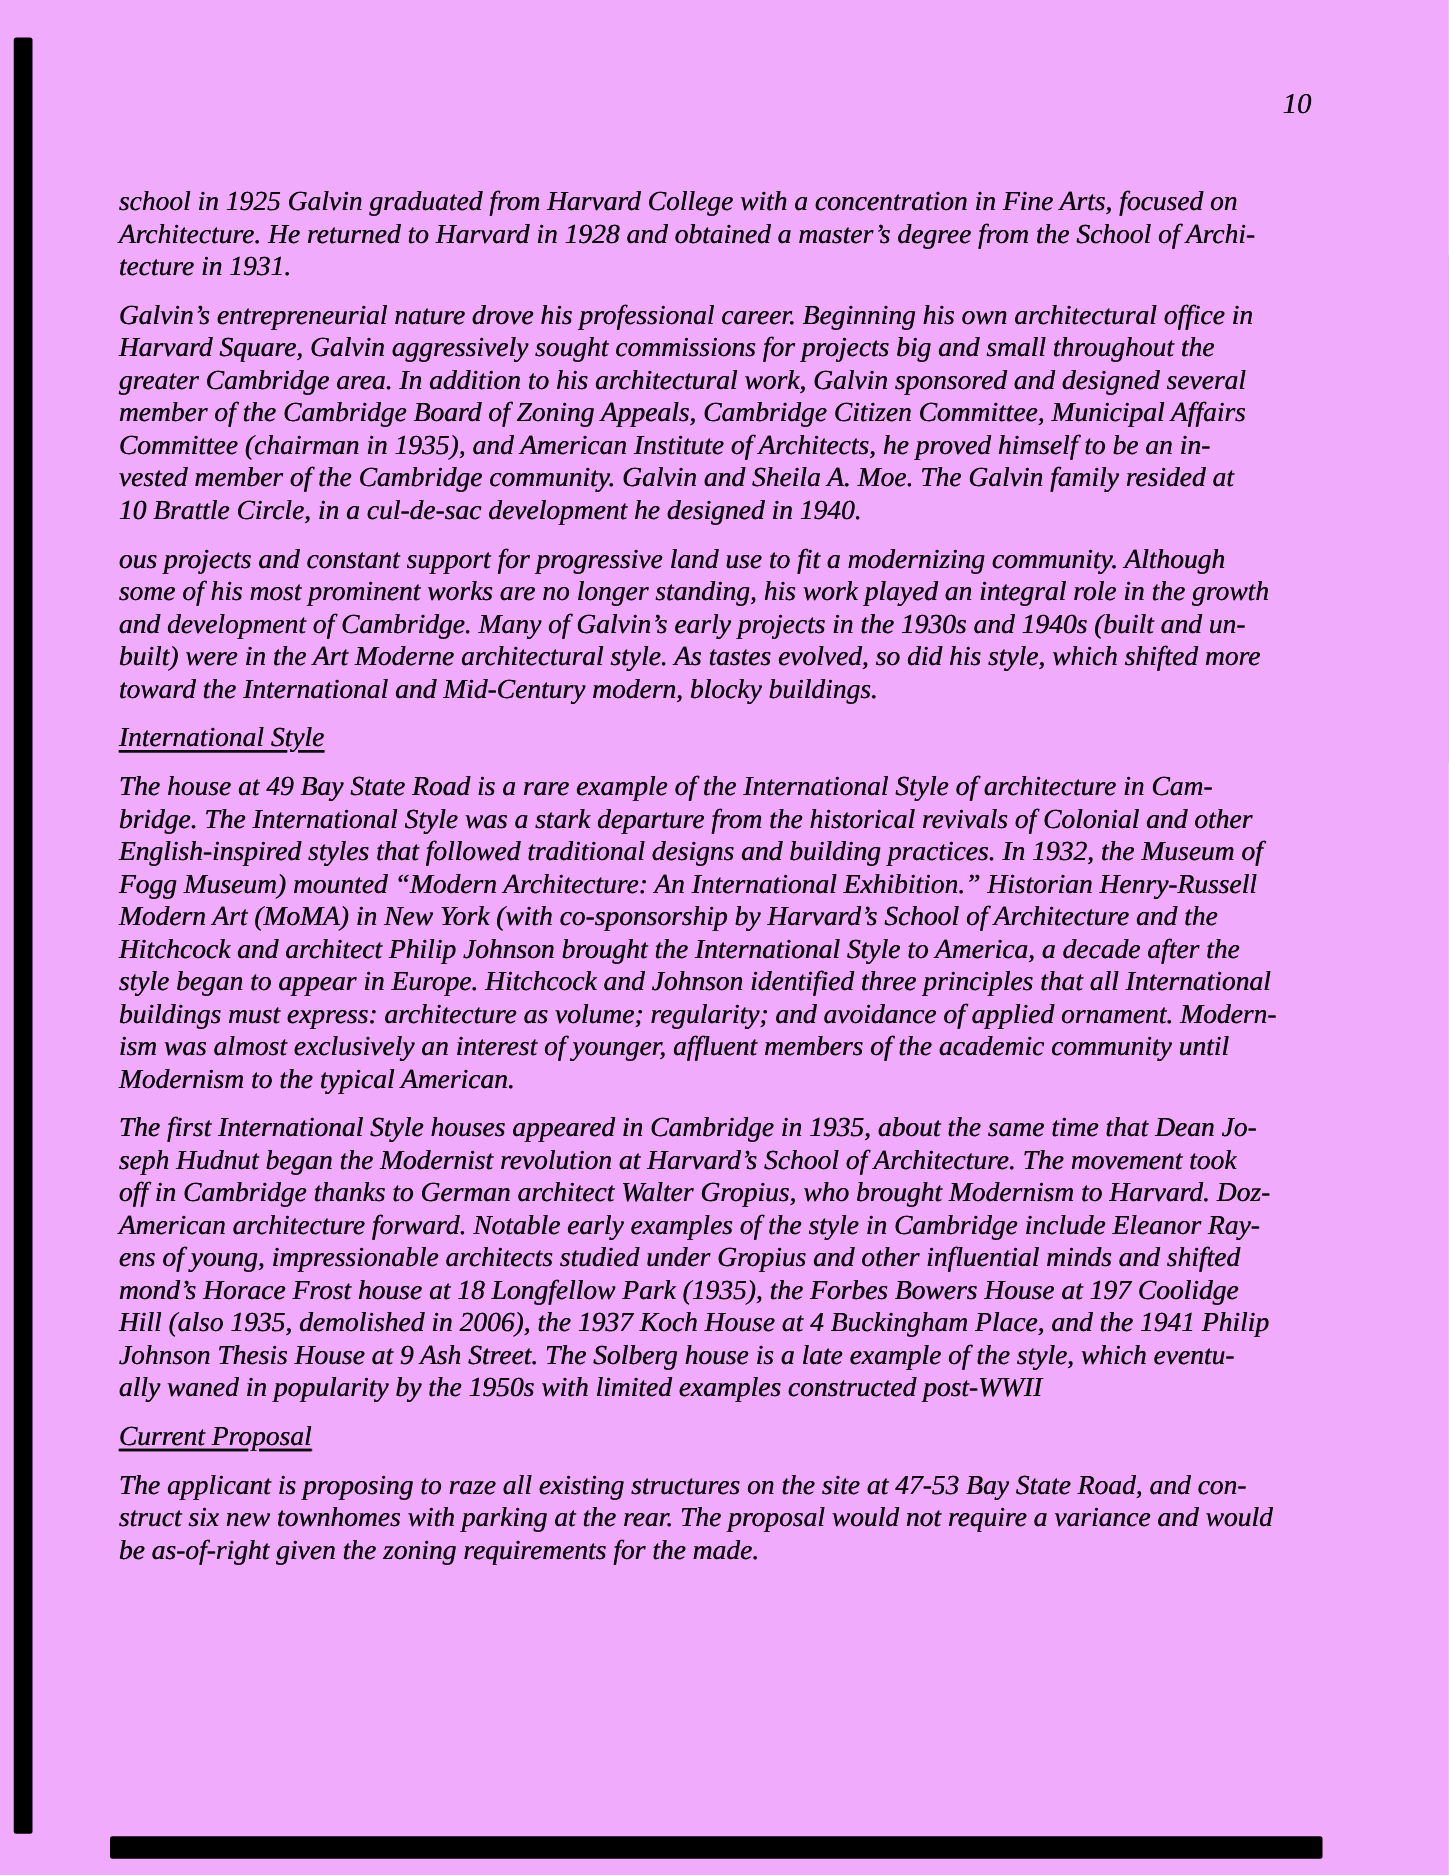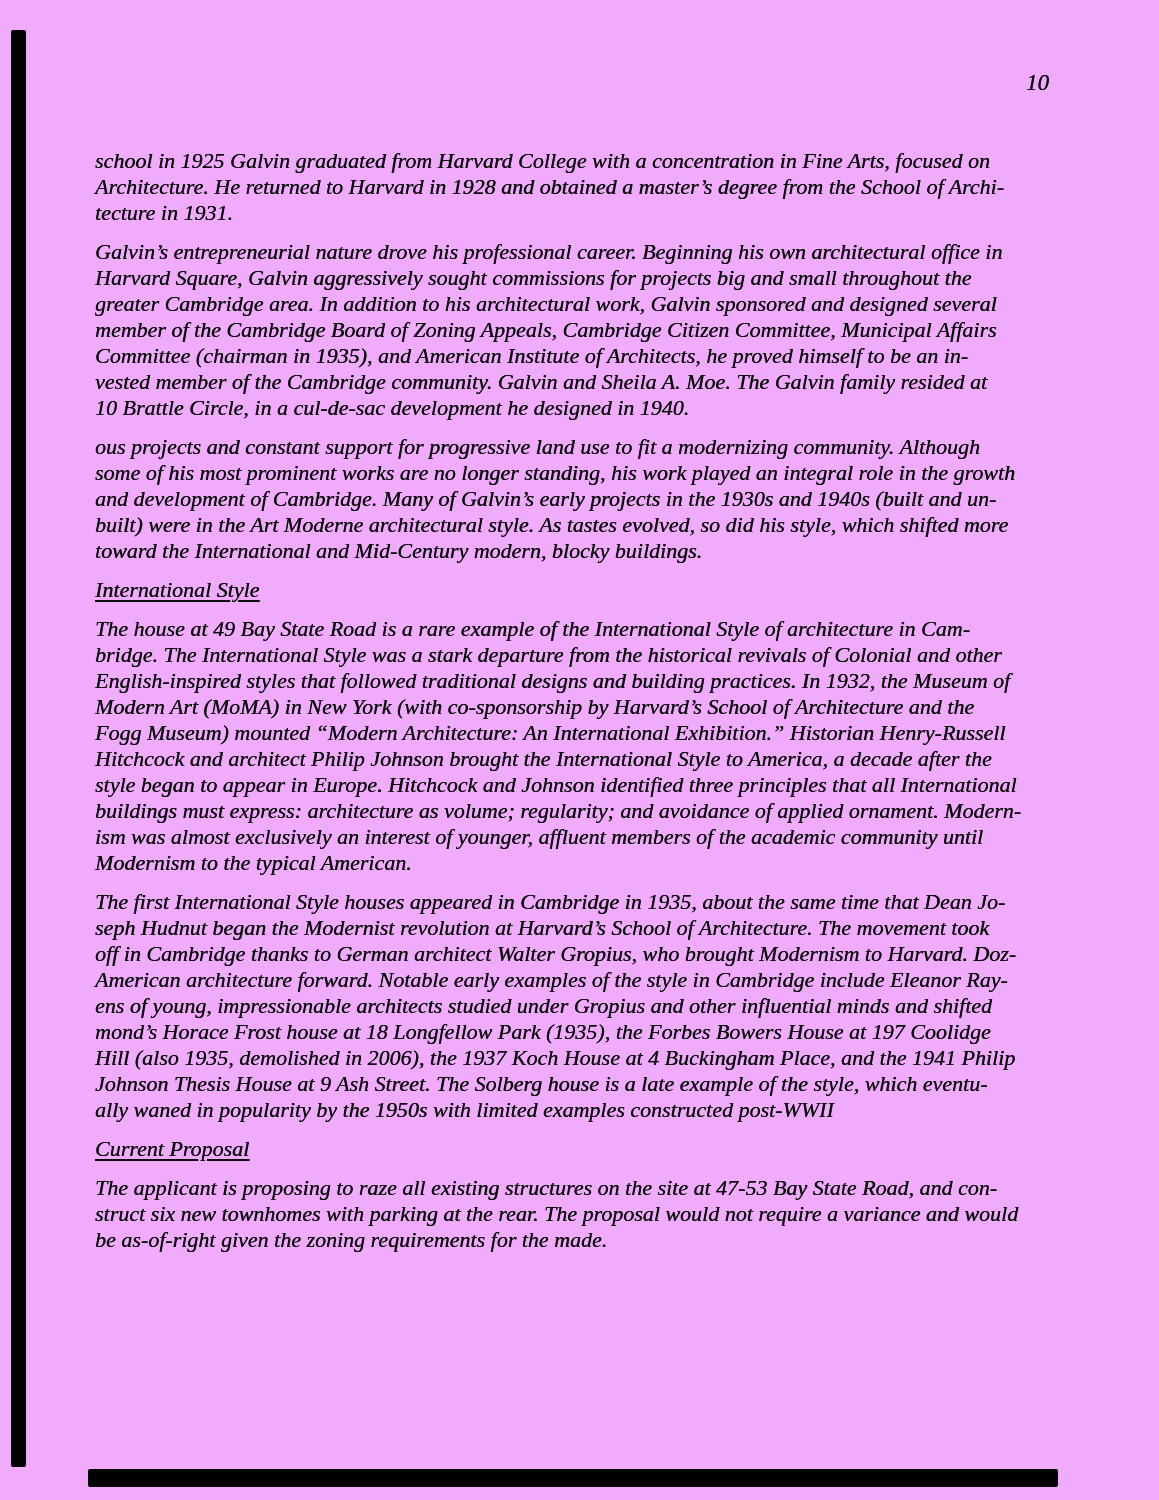--- a/index.html
+++ b/index.html
@@ -99,22 +99,22 @@
         <div class="line">some of his most prominent works are no longer standing, his work played an integral role in the growth</div>
         <div class="line">and development of Cambridge. Many of Galvin’s early projects in the 1930s and 1940s (built and un-</div>
         <div class="line">built) were in the Art Moderne architectural style. As tastes evolved, so did his style, which shifted more</div>
         <div class="line">toward the International and Mid-Century modern, blocky buildings.</div>
       </div>
       <div class="heading"><span class="heading-text">International Style</span></div>
       <div class="paragraph">
         <div class="line">The house at 49 Bay State Road is a rare example of the International Style of architecture in Cam-</div>
         <div class="line">bridge. The International Style was a stark departure from the historical revivals of Colonial and other</div>
         <div class="line">English-inspired styles that followed traditional designs and building practices. In 1932, the Museum of</div>
+        <div class="line">Fogg Museum) mounted “Modern Architecture: An International Exhibition.” Historian Henry-Russell</div>
         <div class="line">Modern Art (MoMA) in New York (with co-sponsorship by Harvard’s School of Architecture and the</div>
-        <div class="line">Fogg Museum) mounted “Modern Architecture: An International Exhibition.” Historian Henry-Russell</div>
         <div class="line">Hitchcock and architect Philip Johnson brought the International Style to America, a decade after the</div>
         <div class="line">style began to appear in Europe. Hitchcock and Johnson identified three principles that all International</div>
         <div class="line">buildings must express: architecture as volume; regularity; and avoidance of applied ornament. Modern-</div>
         <div class="line">ism was almost exclusively an interest of younger, affluent members of the academic community until</div>
         <div class="line">Modernism to the typical American.</div>
       </div>
       <div class="paragraph">
         <div class="line">The first International Style houses appeared in Cambridge in 1935, about the same time that Dean Jo-</div>
         <div class="line">seph Hudnut began the Modernist revolution at Harvard’s School of Architecture. The movement took</div>
         <div class="line">off in Cambridge thanks to German architect Walter Gropius, who brought Modernism to Harvard. Doz-</div>

